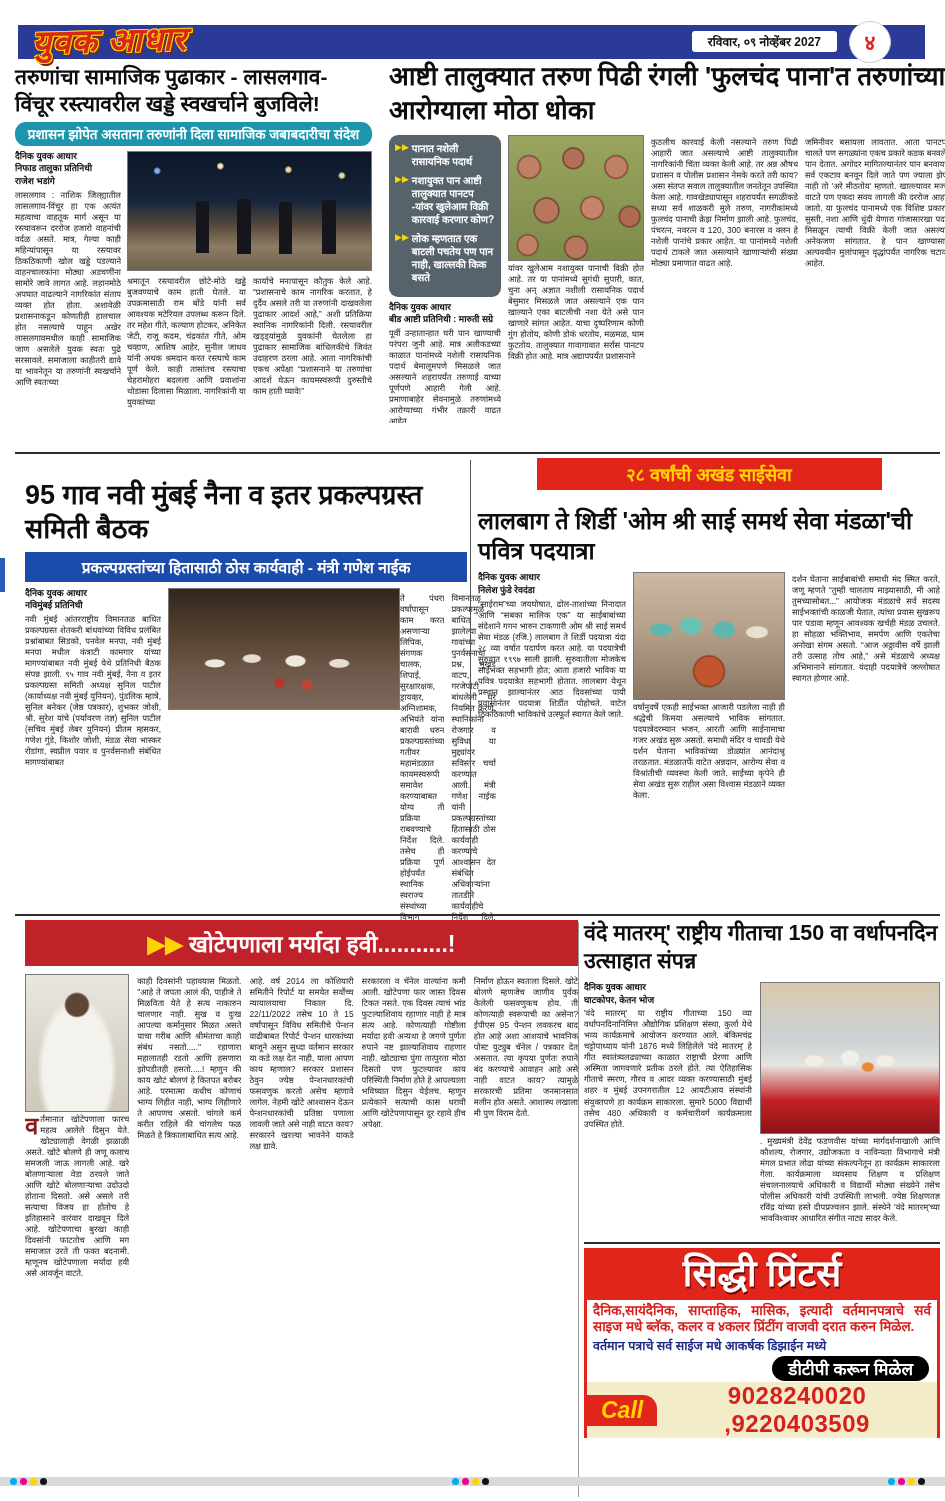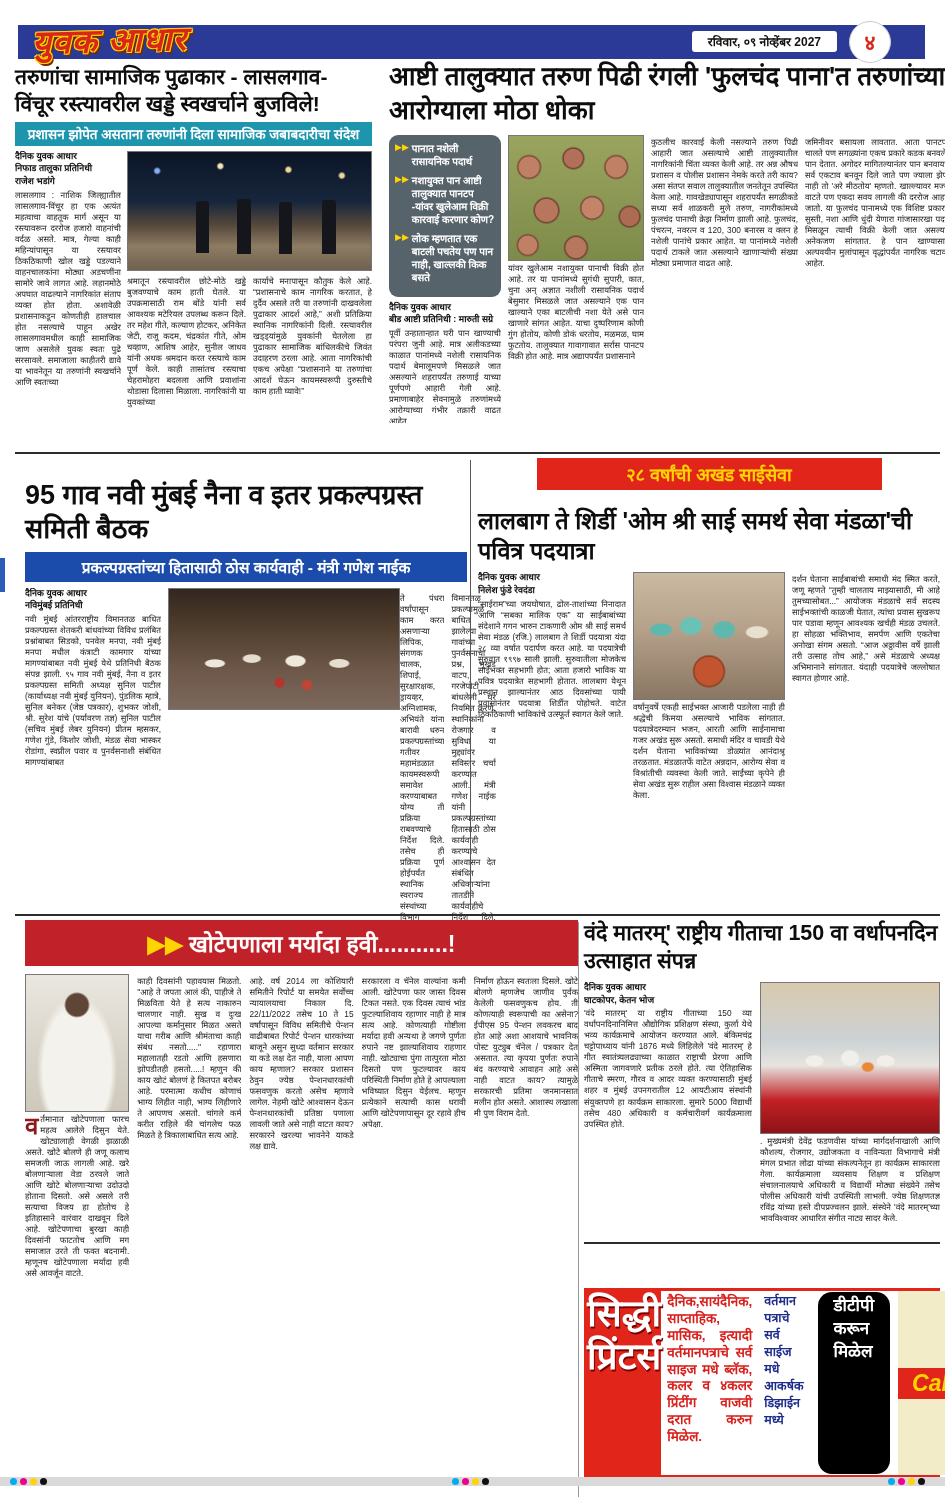--- a/index.html
+++ b/index.html
@@ -20,21 +20,21 @@
   .art h2{margin:0;text-align:left;font-weight:bold;color:#0d0d0d;}
   .bar{font-weight:bold;color:#fff;text-align:center;}
   .by{margin:0 0 1px 0;font-size:9px;font-weight:bold;line-height:1.3;color:#101010;}
   .bt{margin:2px 0 0 0;font-size:8.3px;line-height:1.33;text-align:justify;color:#1d1d1d;overflow:hidden;}
   .photo{position:relative;overflow:hidden;border:1px solid #777;box-sizing:border-box;}
   .cap{font-size:8.3px;line-height:1.33;text-align:justify;margin-top:2px;color:#1d1d1d;overflow:hidden;}
   .fig{position:absolute;background:#14161c;border-radius:3px 3px 0 0;}
   
   .a1{left:15px;top:64px;width:357px;height:386px;}
   .a1 h2{font-size:21px;line-height:1.28;}
-  .a1 .bar{background:#1d95ad;font-size:13.5px;padding:3px 2px;margin-top:4px;}
+  .a1 .bar{background:#1d95ad;font-size:13.5px;padding:3px 2px;margin-top:4px;border-radius:11px;}
   .a1 .body{display:flex;gap:6px;margin-top:5px;height:295px;}
   .a1 .c1{width:106px;flex:none;height:295px;overflow:hidden;}
   .a1 .wrapR{flex:1;display:flex;flex-direction:column;}
   .p1{width:100%;height:120px;background:
       radial-gradient(circle at 12% 16%, rgba(140,180,255,.95) 0 2px, transparent 4px),
       radial-gradient(circle at 38% 12%, rgba(255,240,190,.95) 0 2px, transparent 4px),
       radial-gradient(circle at 66% 15%, rgba(255,225,160,.95) 0 2px, transparent 4px),
       radial-gradient(circle at 88% 20%, rgba(255,235,170,.9) 0 2px, transparent 4px),
       linear-gradient(180deg,#0b1526 0%,#17263c 42%,#55483b 62%,#8d7c63 80%,#6f6150 100%);}
   .a1 .two{display:flex;gap:7px;height:168px;margin-top:3px;}
@@ -113,22 +113,22 @@
   .a6 .body{display:flex;gap:8px;margin-top:6px;height:252px;}
   .a6 .c1{width:168px;flex:none;overflow:hidden;}
   .a6 .c2{flex:1;overflow:hidden;}
   .p6{width:100%;height:152px;background:
       radial-gradient(ellipse at 30% 52%, #f2efe8 0 8px, transparent 10px),
       radial-gradient(ellipse at 50% 50%, #eef0e9 0 8px, transparent 10px),
       radial-gradient(ellipse at 70% 52%, #f2efe8 0 8px, transparent 10px),
       radial-gradient(ellipse at 60% 56%, #e8893a 0 5px, transparent 7px),
       linear-gradient(180deg,#d9c9ae 0%,#ccd2d4 38%,#e6e4df 55%,#c22126 78%,#8e1216 100%);}
   
-  .ad{position:absolute;left:584px;top:1288px;width:356px;height:190px;border:3px solid #e1251b;
-      box-sizing:border-box;background:#fff;display:flex;flex-direction:row;}
+  .ad{position:absolute;left:584px;top:1248px;width:356px;height:190px;border:3px solid #e1251b;
+      box-sizing:border-box;background:#fff;display:flex;flex-direction:column;}
   .ad-title{background:#e1251b;color:#fff;font-size:37px;font-weight:bold;text-align:center;
       line-height:1.15;padding:2px 0 4px 0;text-shadow:1px 2px 0 #7a0000;}
   .ad-body1{color:#d81f1b;font-weight:bold;font-size:13.5px;line-height:1.25;padding:3px 6px 0 6px;text-align:justify;}
   .ad-body2{color:#1f2d8a;font-weight:bold;font-size:12.5px;padding:1px 6px;}
   .ad-pillrow{display:flex;justify-content:flex-end;padding:1px 8px;}
   .ad-pill{background:#000;color:#fff;font-weight:bold;font-size:17px;border-radius:14px;
       padding:1px 16px;}
   .ad-call{background:#f2ecc8;display:flex;align-items:center;flex:1;}
   .ad-callchip{background:#e1251b;color:#ffd400;font-weight:bold;font-style:italic;font-size:23px;
       padding:2px 14px;border-radius:0 14px 0 0;}

